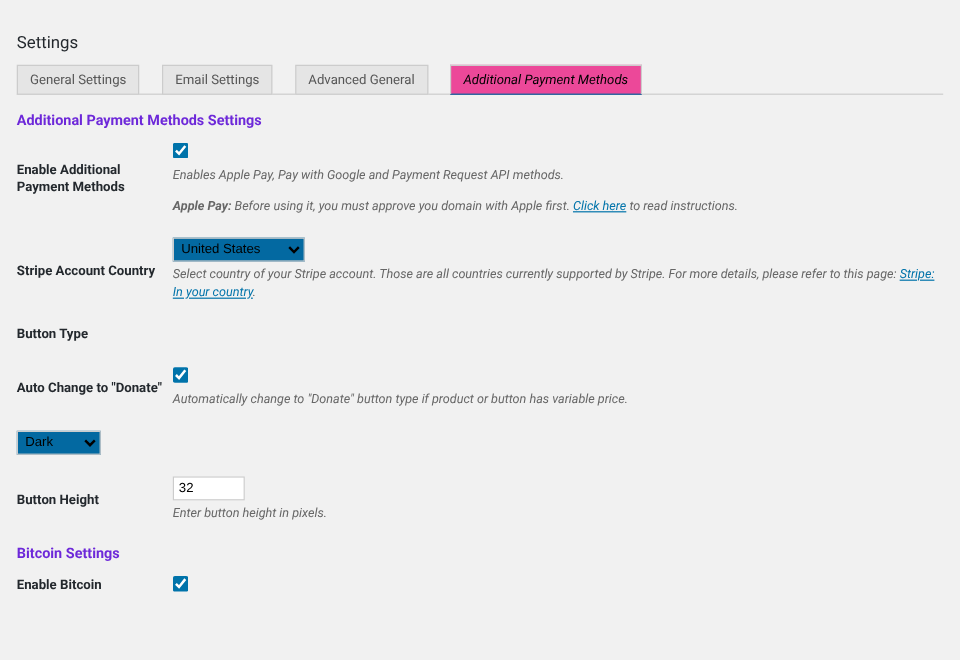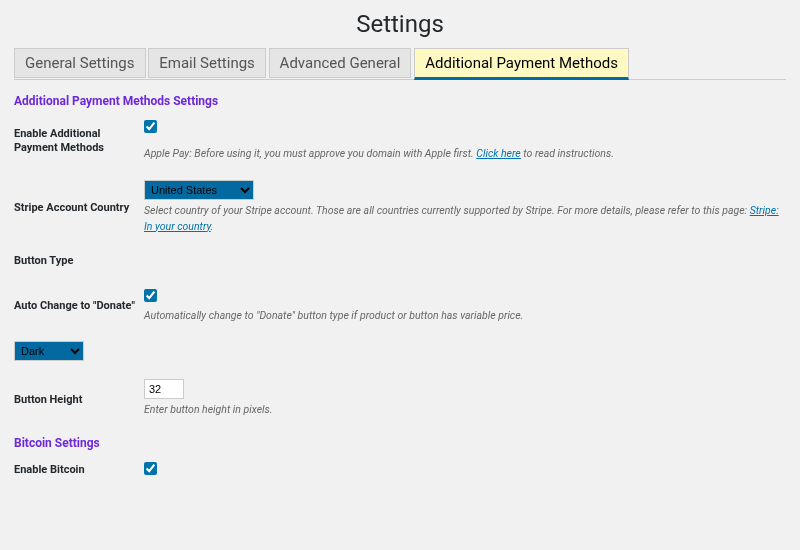--- a/index.html
+++ b/index.html
@@ -6,53 +6,53 @@
   body {
     margin: 0;
     font-family: -apple-system, BlinkMacSystemFont, "Segoe UI", Roboto, Arial, sans-serif;
     font-size: 11px;
     color: #444;
     background: #f1f1f1;
     padding: 8px 14px 20px 14px;
     width: 800px;
   }
   h1 {
-    font-size: 24px;
+    font-size: 14px;
     font-weight: 400;
     color: #23282d;
-    margin: 2px 0 10px 0;
-    text-align: center;
+    margin: 20px 0 10px 0;
   }
   h2.section {
     font-size: 12px;
     font-weight: 700;
     color: #6d28d9;
     margin: 12px 0 10px 0;
   }
   
   .nav-tabs {
     border-bottom: 1px solid #ccc;
     margin: 0 0 14px 0;
     padding: 0;
   }
   .nav-tab {
     display: inline-block;
     padding: 5px 10px;
-    font-size: 15px;
+    font-size: 11px;
     background: #e5e5e5;
     color: #555;
     border: 1px solid #ccc;
-    margin-right: 0;
+    margin-right: 16px;
     margin-bottom: -1px;
     cursor: pointer;
   }
   .nav-tab.active {
-    background: #fef9c3;
+    background: #ec4899;
     color: #000;
-    border-bottom: 3px solid #0369a1;
+    border-bottom: 1px solid #0369a1;
+    font-style: italic;
   }
   
   .form-row {
     display: flex;
     align-items: center;
     margin-bottom: 18px;
   }
   .form-row .label {
     width: 130px;
     flex-shrink: 0;
@@ -65,40 +65,40 @@
   .form-row .field {
     flex: 1;
   }
   .desc {
     font-style: italic;
     color: #666;
     font-size: 10.5px;
     line-height: 1.5;
     margin-top: 3px;
   }
-  .desc strong { font-weight: 400; font-style: italic; }
+  .desc strong { font-weight: 700; font-style: italic; }
   a.link {
     color: #0073aa;
     text-decoration: underline;
     cursor: pointer;
   }
   select {
     font-size: 11px;
     padding: 1px 2px;
     border: 1px solid #ccc;
     background: #0369a1;
     height: 20px;
   }
   input[type=text] {
     font-size: 11px;
     padding: 2px 4px;
     border: 1px solid #ccc;
     background: #fff;
     height: 20px;
-    width: 40px;
+    width: 60px;
   }
   input[type=checkbox] {
     accent-color: #0073aa;
     margin: 2px 0 0 0;
   }
 </style>
 </head>
 <body>
 
 <h1>Settings</h1>
@@ -109,20 +109,21 @@
   <span class="nav-tab">Advanced General</span>
   <span class="nav-tab active">Additional Payment Methods</span>
 </div>
 
 <h2 class="section">Additional Payment Methods Settings</h2>
 
 <div class="form-row">
   <div class="label">Enable Additional Payment Methods</div>
   <div class="field">
     <input type="checkbox" checked="" style="">
+    <div class="desc">Enables Apple Pay, Pay with Google and Payment Request API methods.</div>
     <div class="desc" style="margin-top:10px">
       <strong>Apple Pay:</strong><span> Before using it, you must approve you domain with Apple first. </span><a class="link">Click here</a><span> to read instructions.</span>
     </div>
   </div>
 </div>
 
 <div class="form-row">
   <div class="label">Stripe Account Country</div>
   <div class="field">
     <select style="width:110px"><option>United States</option></select>

